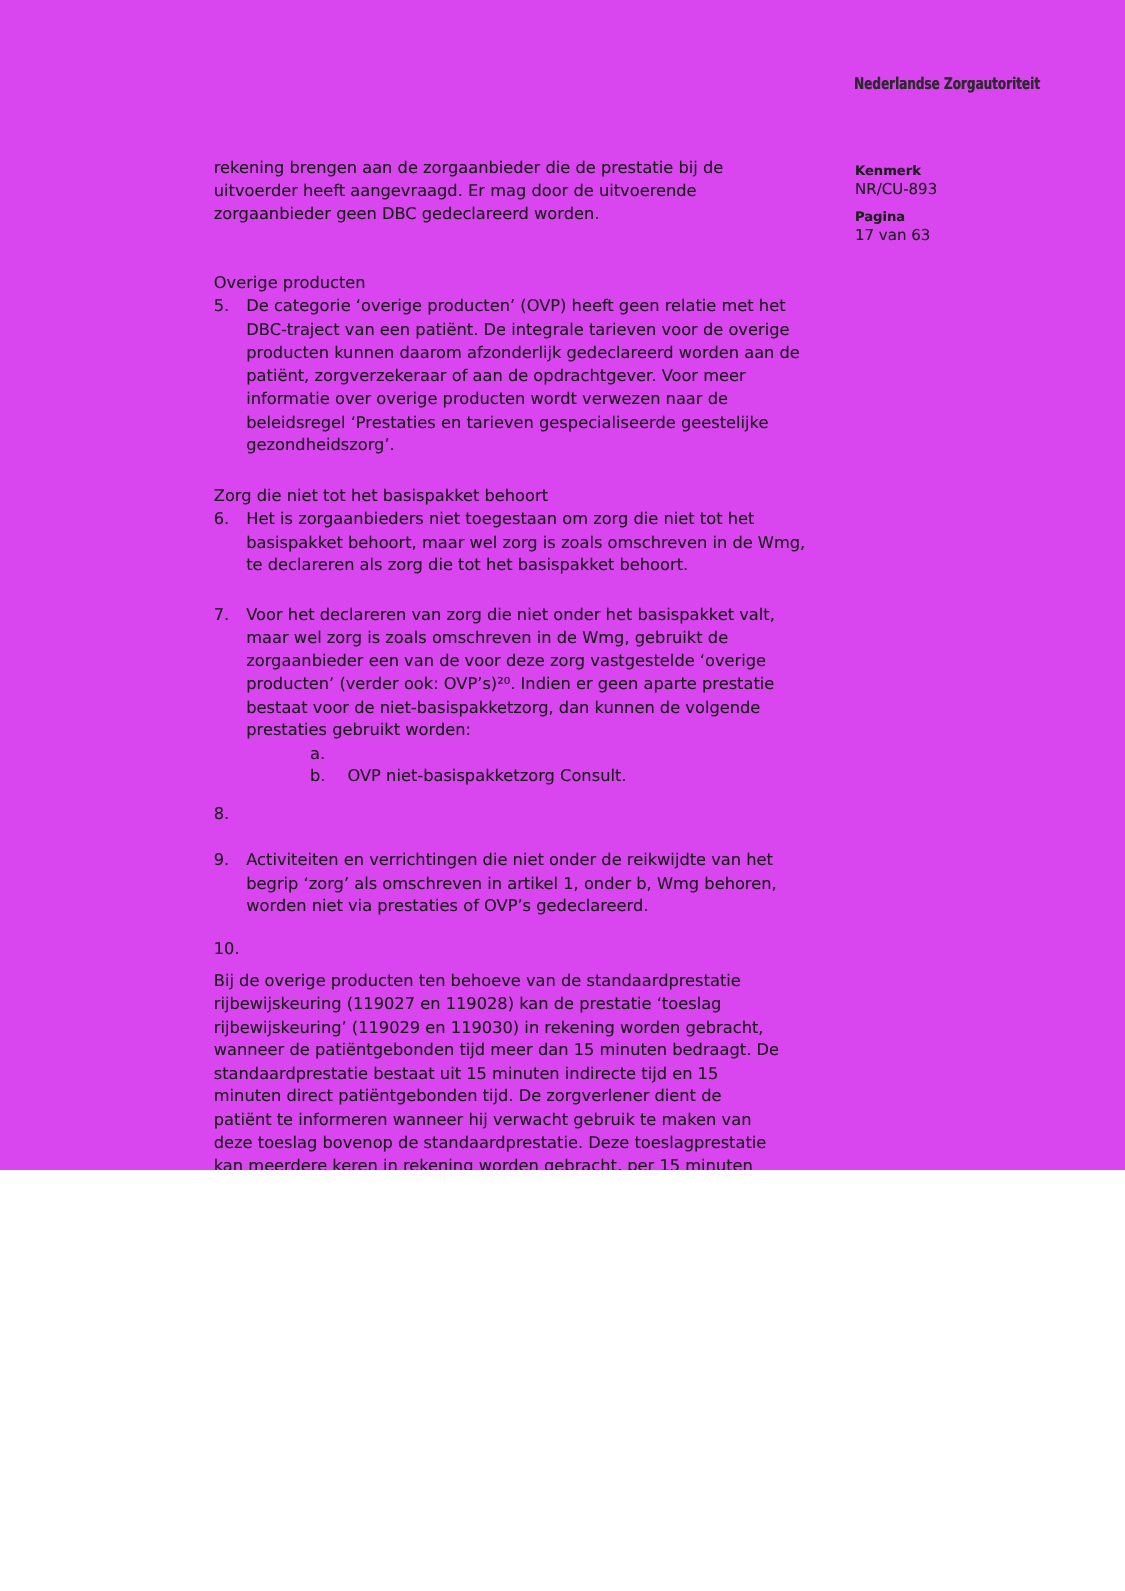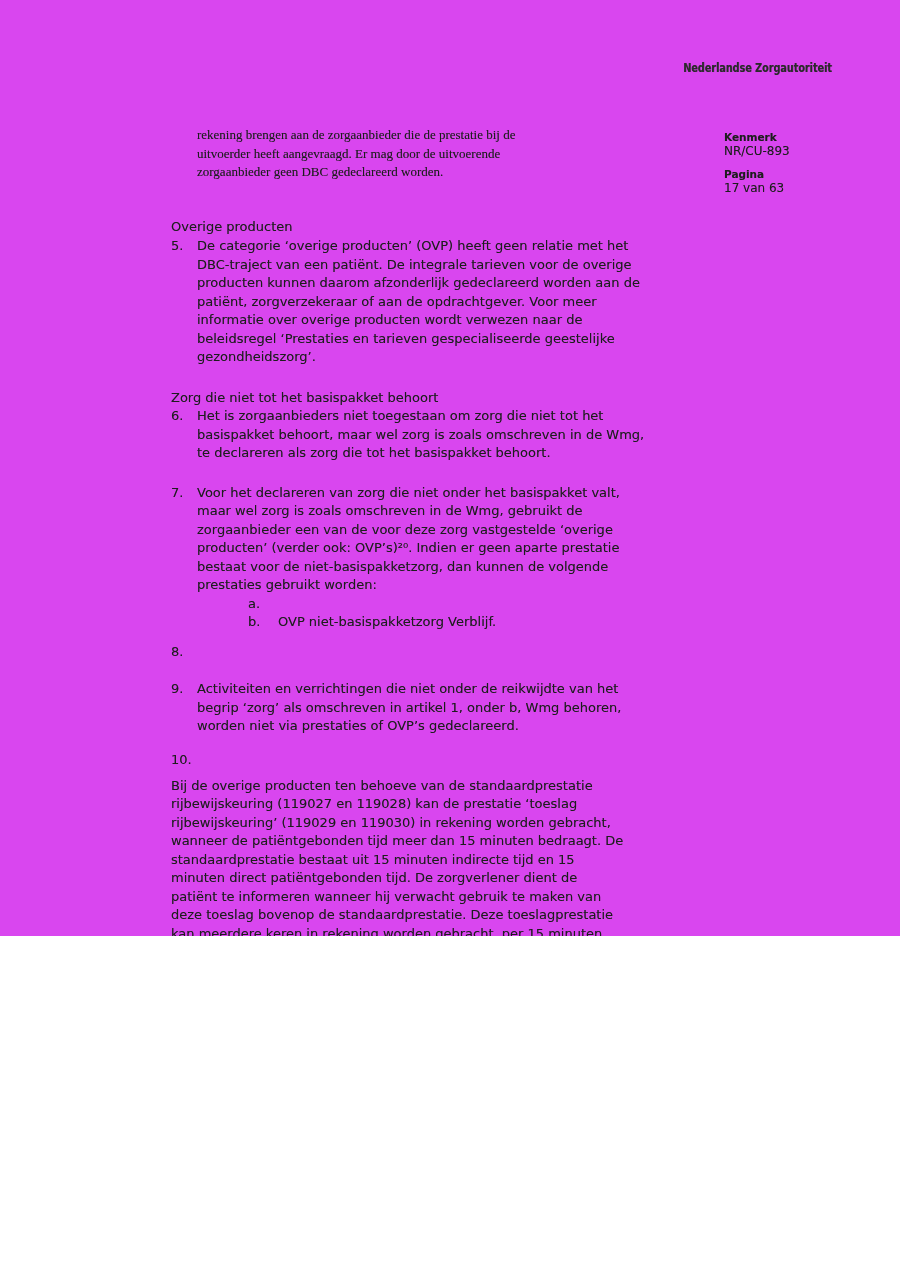--- a/index.html
+++ b/index.html
@@ -14,29 +14,29 @@
   }
   
   .logo{
     position:absolute;top:60px;right:68px;
     font-size:13px;font-weight:bold;color:#2a2a2a;
     transform:scaleX(.74);transform-origin:right center;
     white-space:nowrap;
     text-shadow:0.6px 0 0.6px rgba(40,40,40,.55);
   }
   
-  .meta{position:absolute;left:724px;top:129px;font-size:12px;line-height:15px;}
+  .meta{position:absolute;left:684px;top:129px;font-size:12px;line-height:15px;}
   .meta .label{font-weight:bold;font-size:10.5px;line-height:14px;margin-top:1px;}
   .meta .value{font-size:12px;line-height:15px;margin-bottom:8px;}
   
   .main{
     position:absolute;left:171px;top:126px;width:540px;
     font-size:13px;line-height:18.5px;
   }
-  .intro{margin-left:26px;white-space:pre;font-family:Liberation Serif, serif;}
+  .intro{white-space:pre;}
   .sec-heading{white-space:pre;}
   .h1{margin-top:36px;}
   .h2{margin-top:22px;}
   .item{display:flex;align-items:flex-start;}
   .item .num{flex:0 0 26px;width:26px;}
   .item .body{white-space:pre;}
   .m-item5{margin-top:1px;}
   .m-item6{margin-top:0;}
   .m-item7{margin-top:21px;}
   .m-item8{margin-top:11px;}
@@ -101,21 +101,21 @@
 zorgaanbieder een van de voor deze zorg vastgestelde ‘overige
 producten’ (verder ook: OVP’s)²⁰. Indien er geen aparte prestatie
 bestaat voor de niet-basispakketzorg, dan kunnen de volgende
 prestaties gebruikt worden:</div>
         <div class="sublist">
           <div class="subitem">
             <div class="sublabel">a.</div>
           </div>
           <div class="subitem">
             <div class="sublabel">b.</div>
-            <div class="body">OVP niet-basispakketzorg Verblijf.</div>
+            <div class="body">OVP niet-basispakketzorg Consult.</div>
           </div>
         </div>
       </div>
     </div>
 
     <div class="item m-item8">
       <div class="num">8.</div>
     </div>
 
     <div class="item m-item9">

